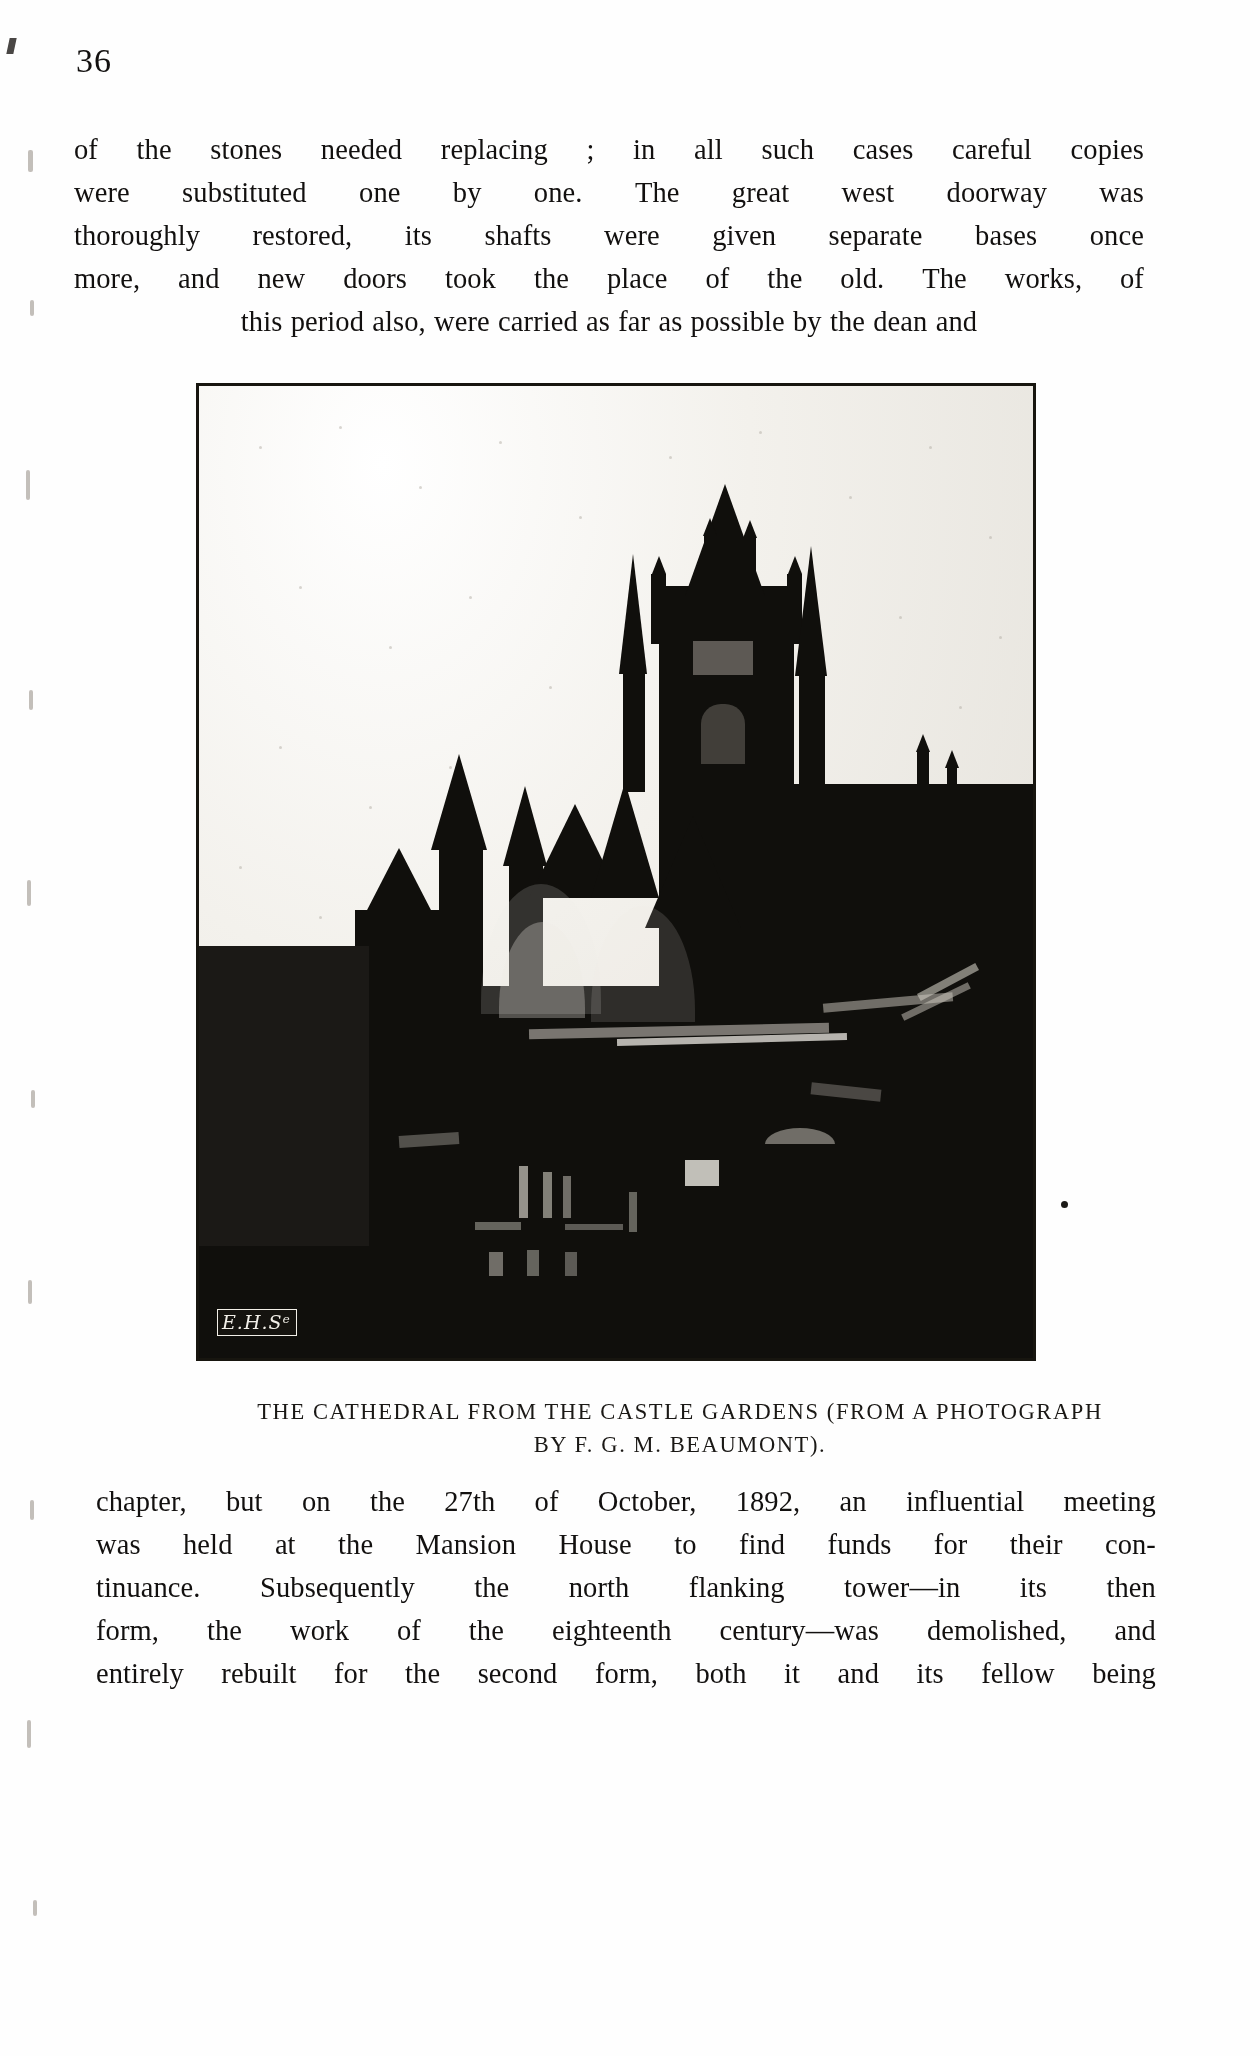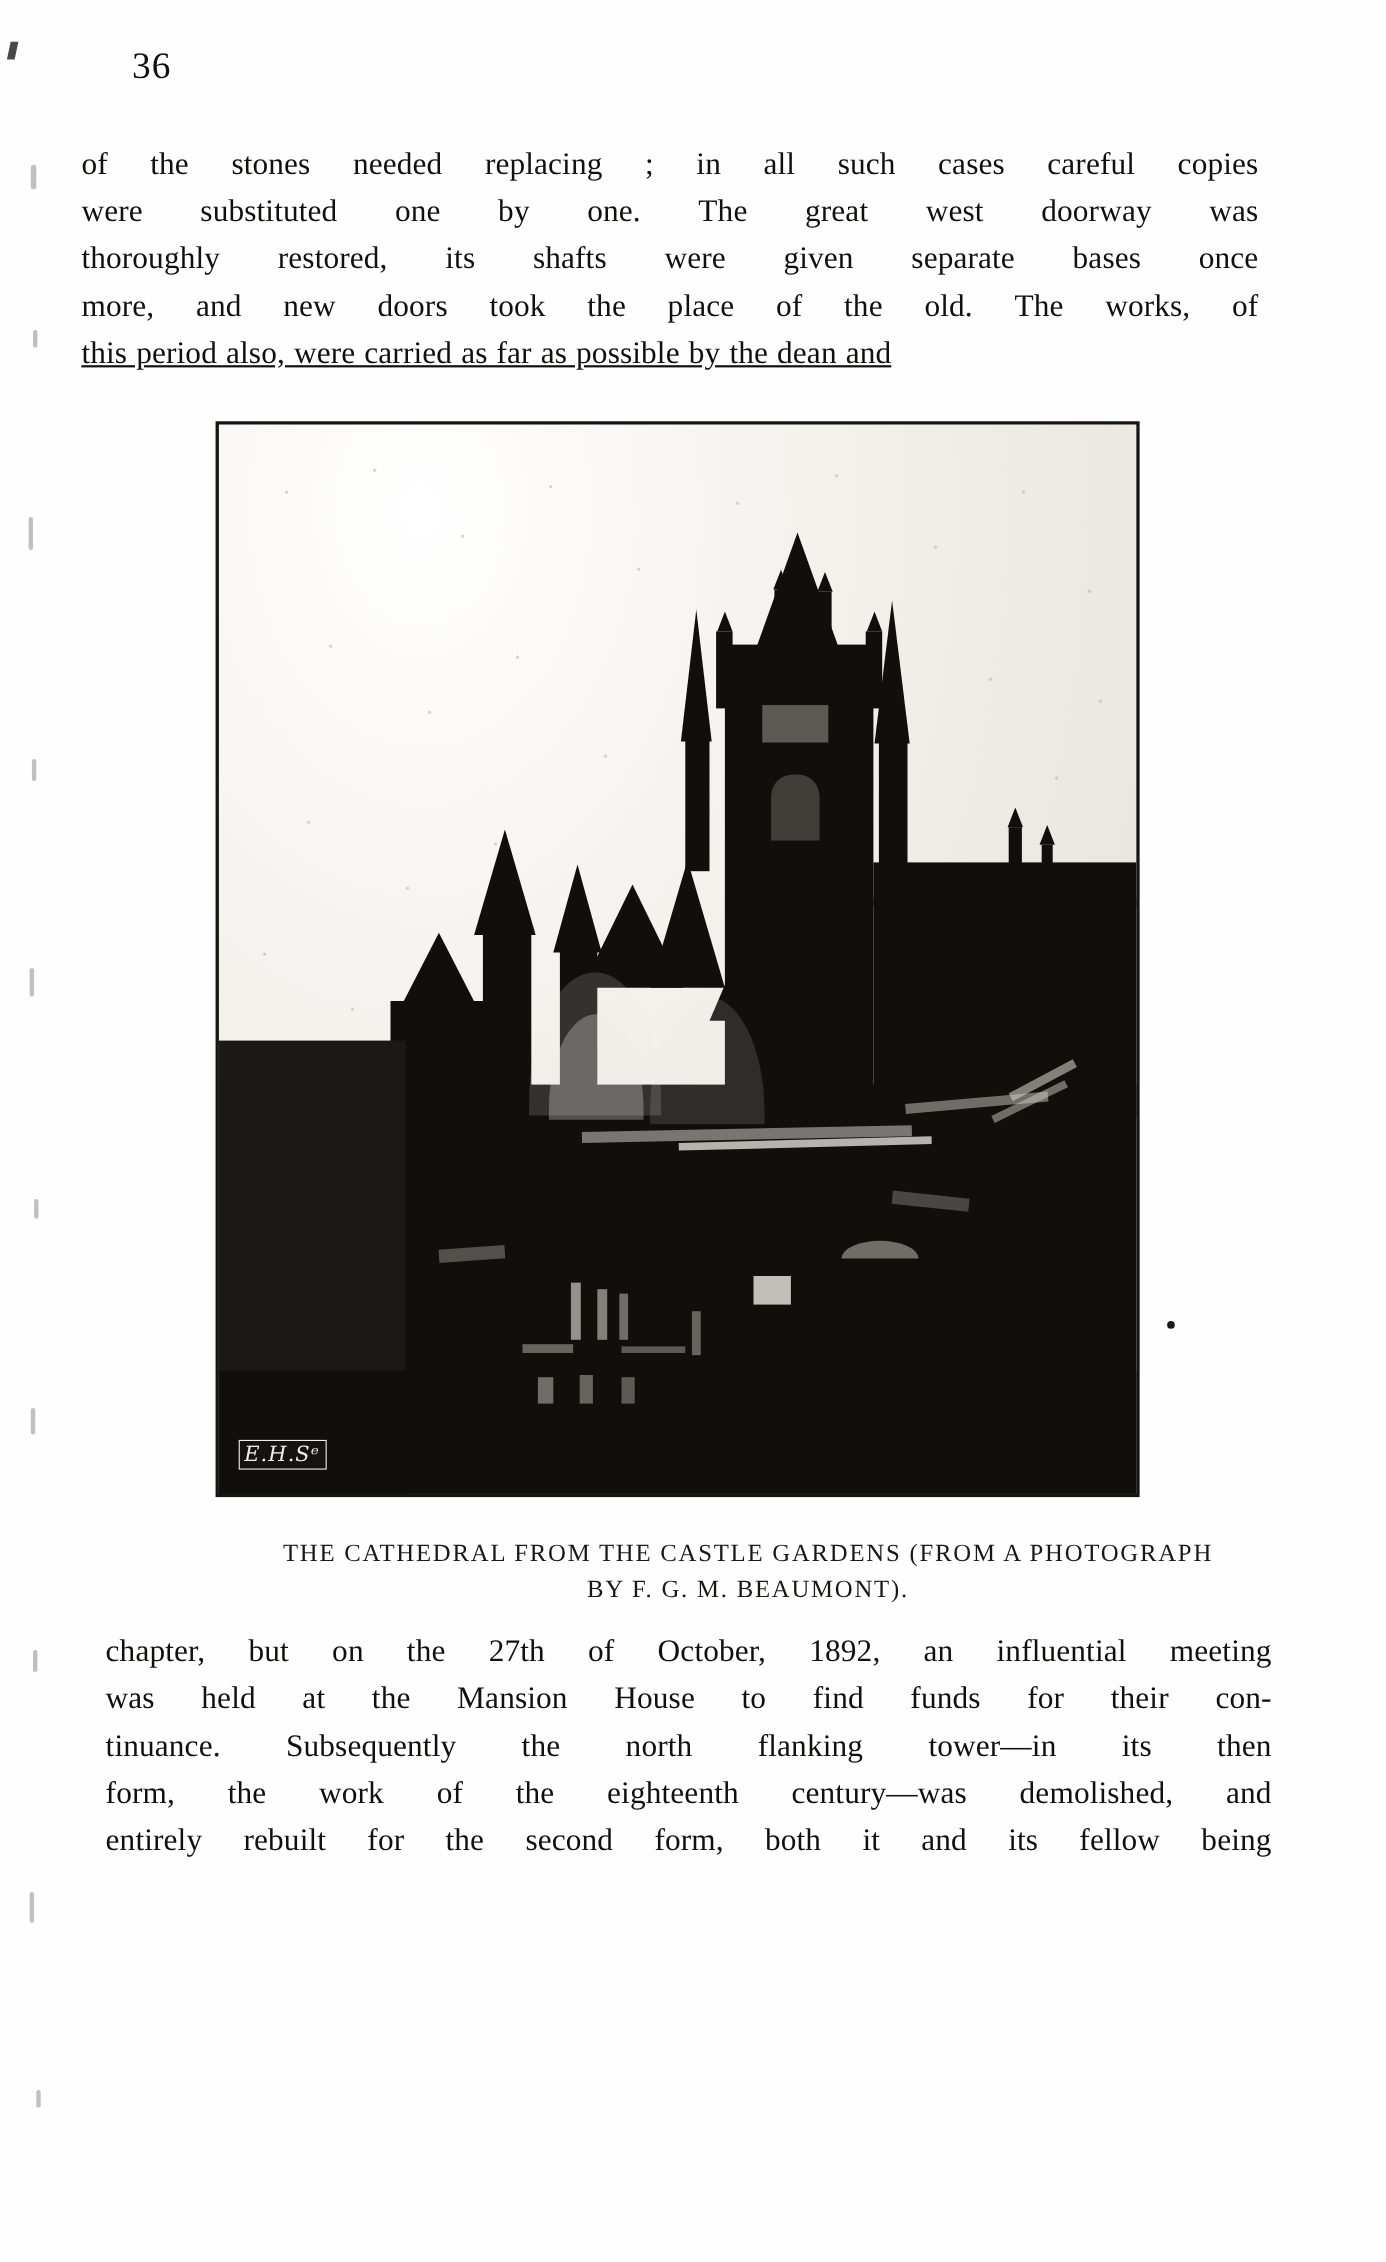--- a/index.html
+++ b/index.html
@@ -41,21 +41,20 @@
     opacity: 0.85;
   }
 
   
   .header {
     position: absolute;
     top: 42px;
     left: 76px;
     width: 1110px;
     height: 44px;
-    margin-left: 44px;
   }
   .folio {
     position: absolute;
     left: 0;
     top: 0;
     font-size: 34px;
     letter-spacing: 1px;
     font-family: "Liberation Serif", serif;
   }
   .running-head {
@@ -91,22 +90,21 @@
     width: 1060px;
   }
 
   
   .jline {
     display: flex;
     justify-content: space-between;
     white-space: nowrap;
   }
   .jline.last {
-    justify-content: flex-start;
-    text-decoration: underline;
+    justify-content: center;
   }
   .jline > i {
     font-style: normal;
   }
 
   
   .figure {
     position: absolute;
     top: 383px;
     left: 196px;

